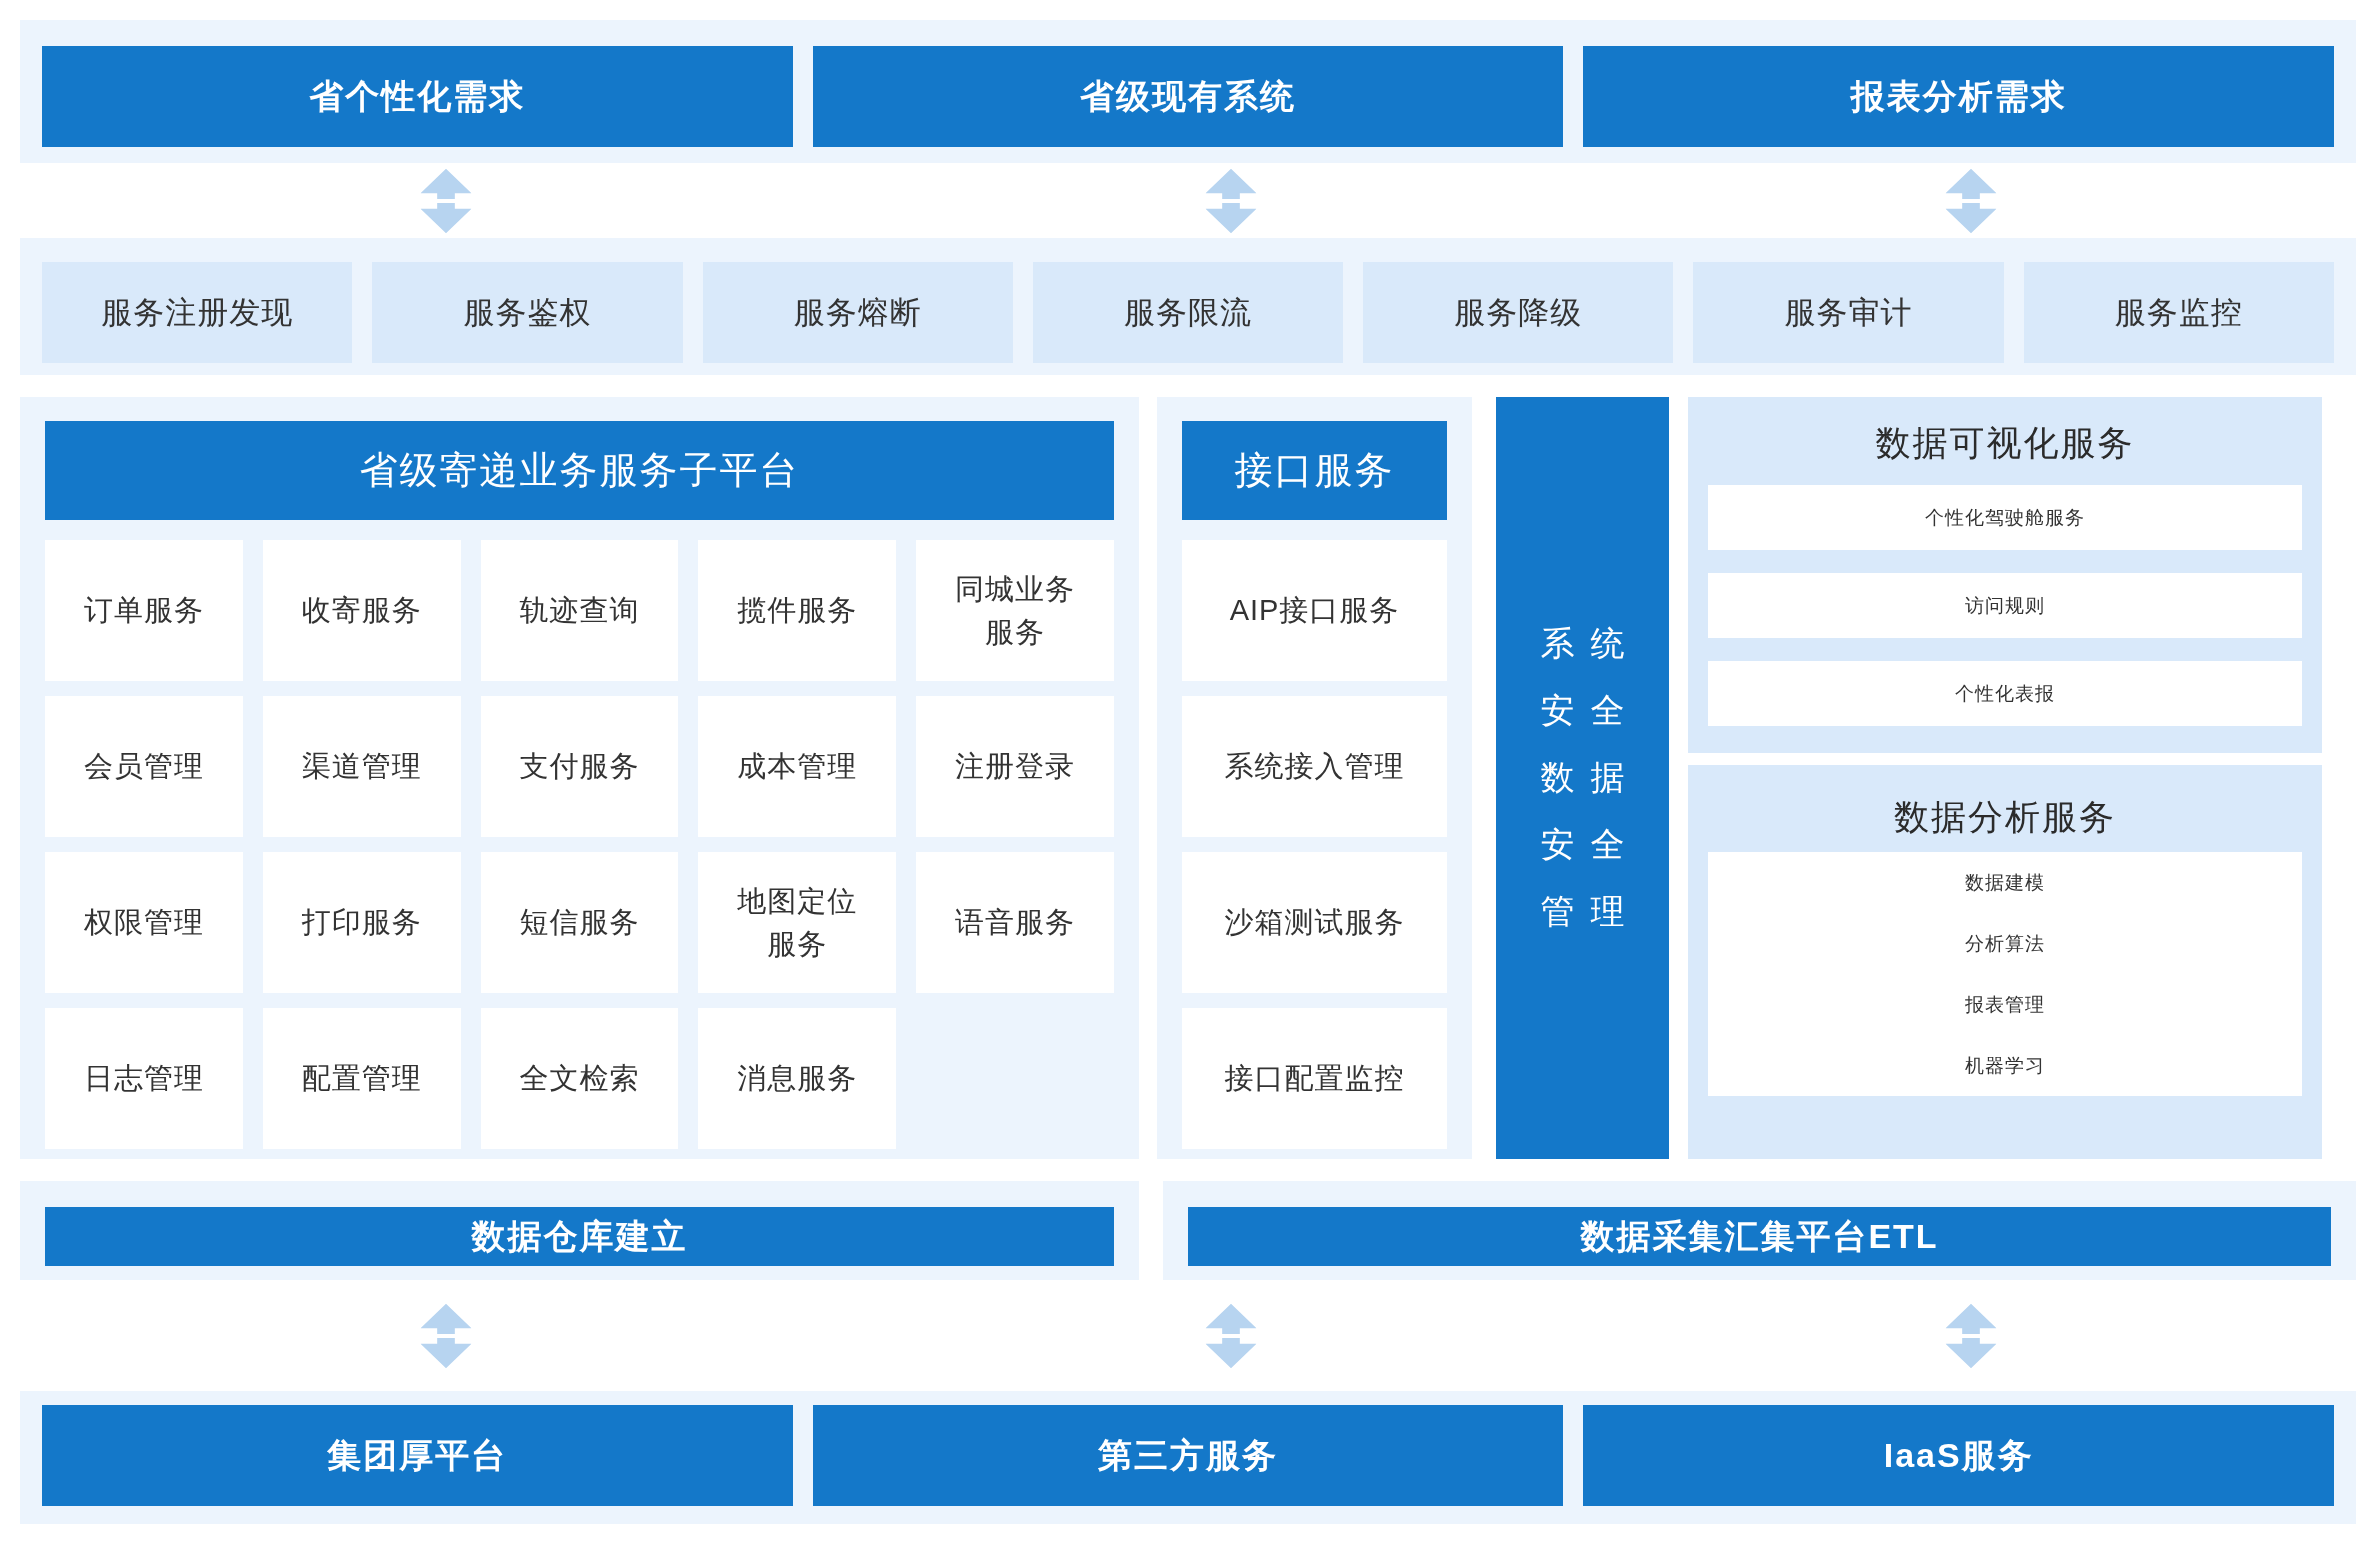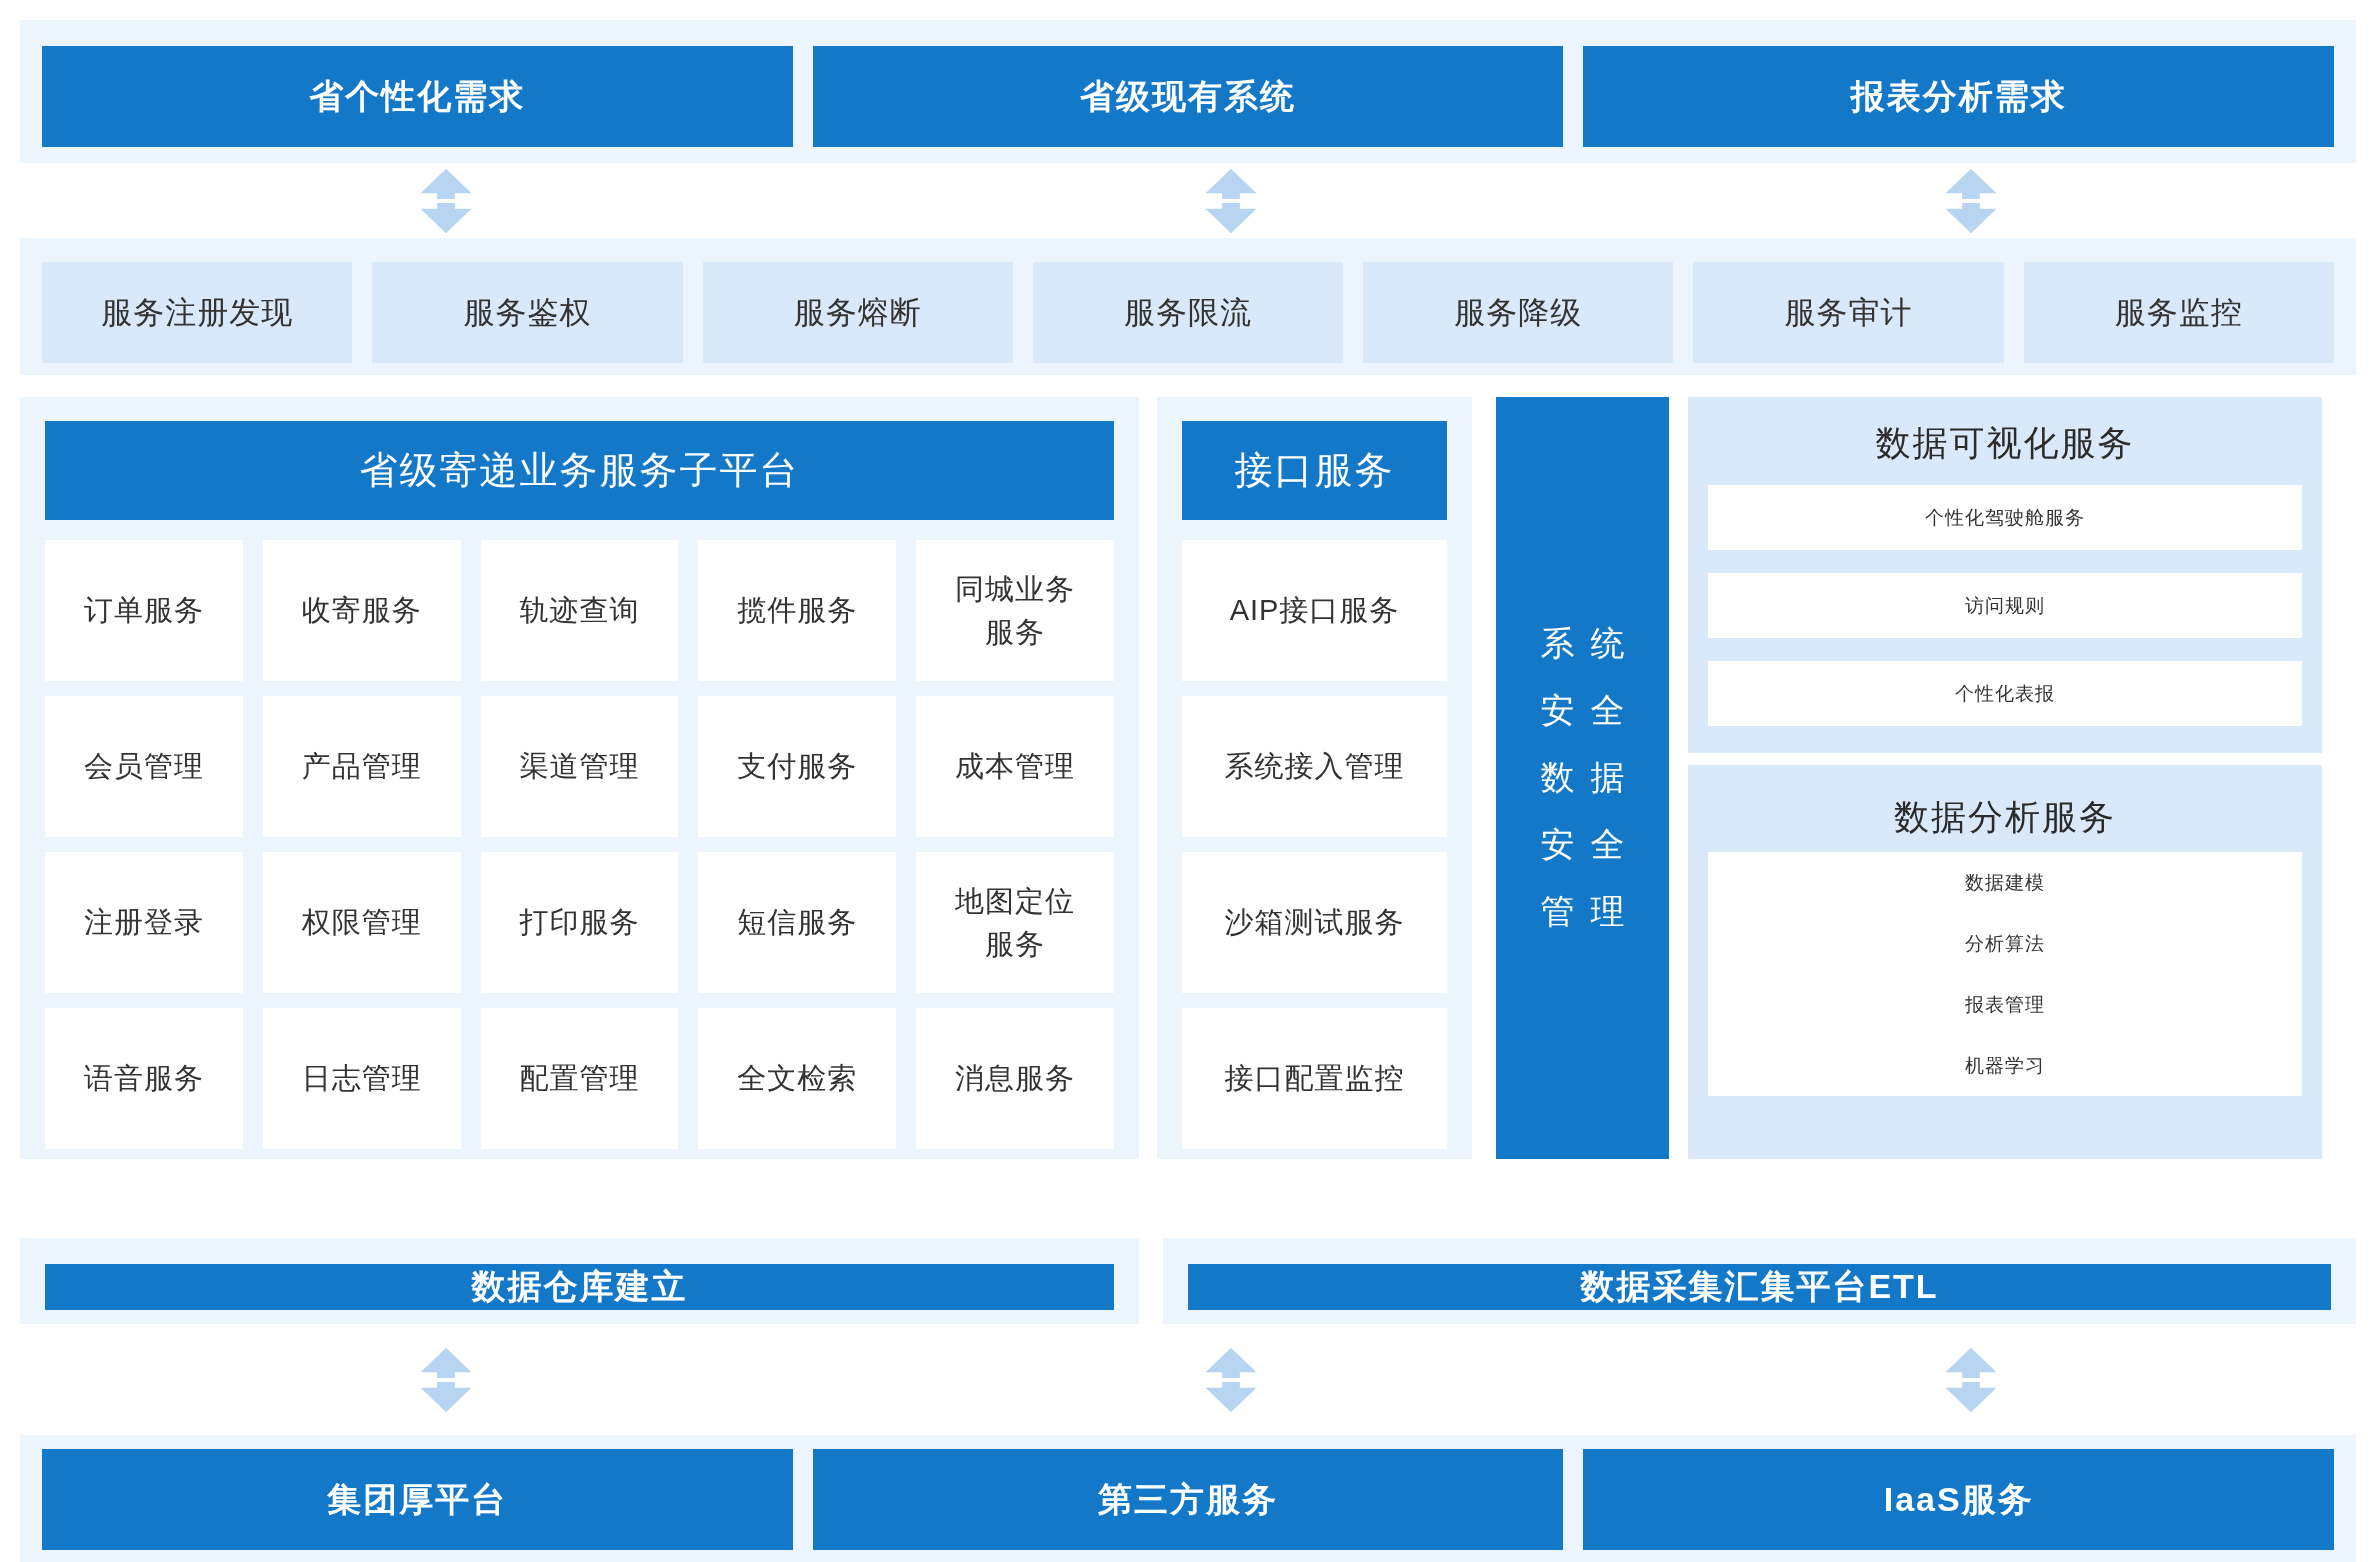--- a/index.html
+++ b/index.html
@@ -83,21 +83,21 @@
   .rpanel-viz .rows{margin-top:20px;display:flex;flex-direction:column;gap:23px;}
   .rpanel-viz .rrow{height:65px;}
   .rpanel-analysis .rows{margin-top:13px;display:flex;flex-direction:column;gap:0;}
   .rpanel-analysis .rrow{height:61px;}
   .rrow{
     background:var(--panel-row-bg);display:flex;align-items:center;justify-content:center;
     font-size:19px;letter-spacing:1px;color:var(--text-dark);
   }
 
   
-  .wrapper-row{margin:22px 20px 0;height:143px;display:flex;gap:24px;align-items:flex-end;}
+  .wrapper-row{margin:22px 20px 0;height:99px;display:flex;gap:24px;}
   .wrapper{background:var(--band-bg);padding:26px 25px 14px;}
   .wrapper .big-banner{width:100%;height:100%;}
   .wrapper-left{width:1119px;}
   .wrapper-right{flex:1;}
   .wrapper .big-banner{display:flex;}
 </style>
 </head>
 <body>
 
 <div class="canvas">
@@ -144,21 +144,20 @@
     <div class="panel left-panel">
       <div class="panel-header">省级寄递业务服务子平台</div>
       <div class="left-grid">
         <div class="card">订单服务</div>
         <div class="card">收寄服务</div>
         <div class="card">轨迹查询</div>
         <div class="card">揽件服务</div>
         <div class="card">同城业务
 服务</div>
         <div class="card">会员管理</div>
-        <div class="card">产品管理</div>
         <div class="card">渠道管理</div>
         <div class="card">支付服务</div>
         <div class="card">成本管理</div>
         <div class="card">注册登录</div>
         <div class="card">权限管理</div>
         <div class="card">打印服务</div>
         <div class="card">短信服务</div>
         <div class="card">地图定位
 服务</div>
         <div class="card">语音服务</div>

